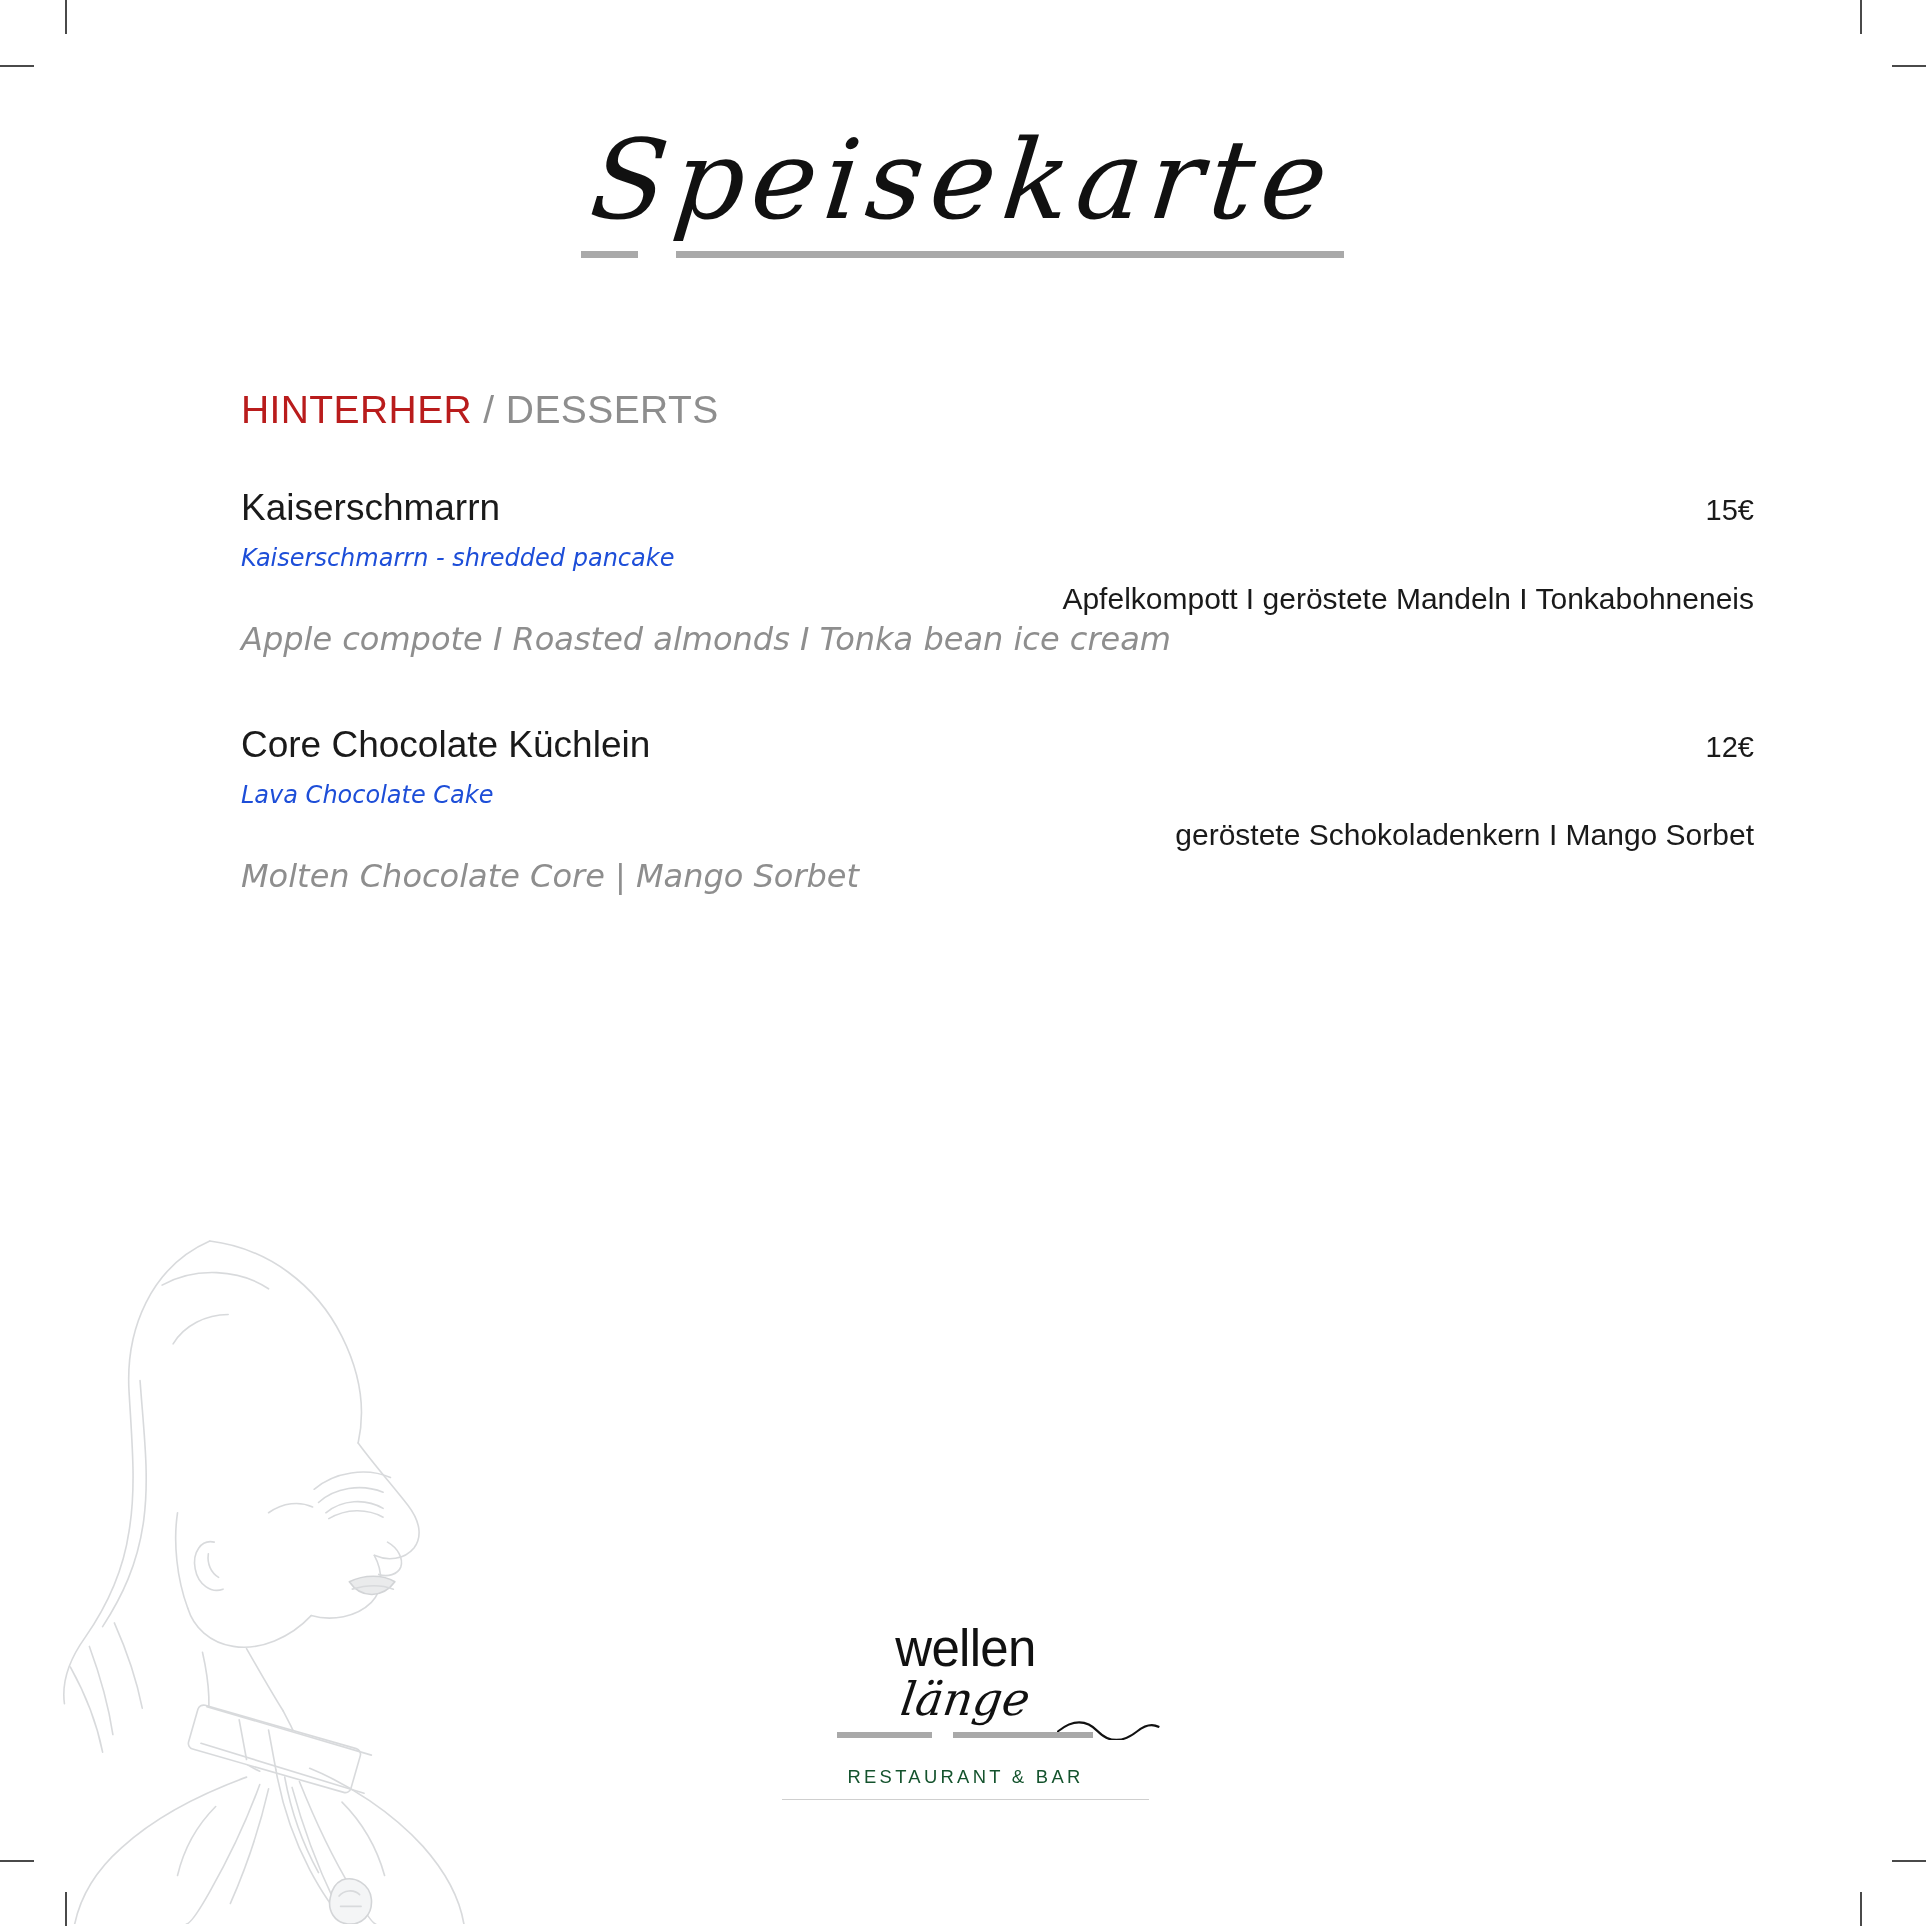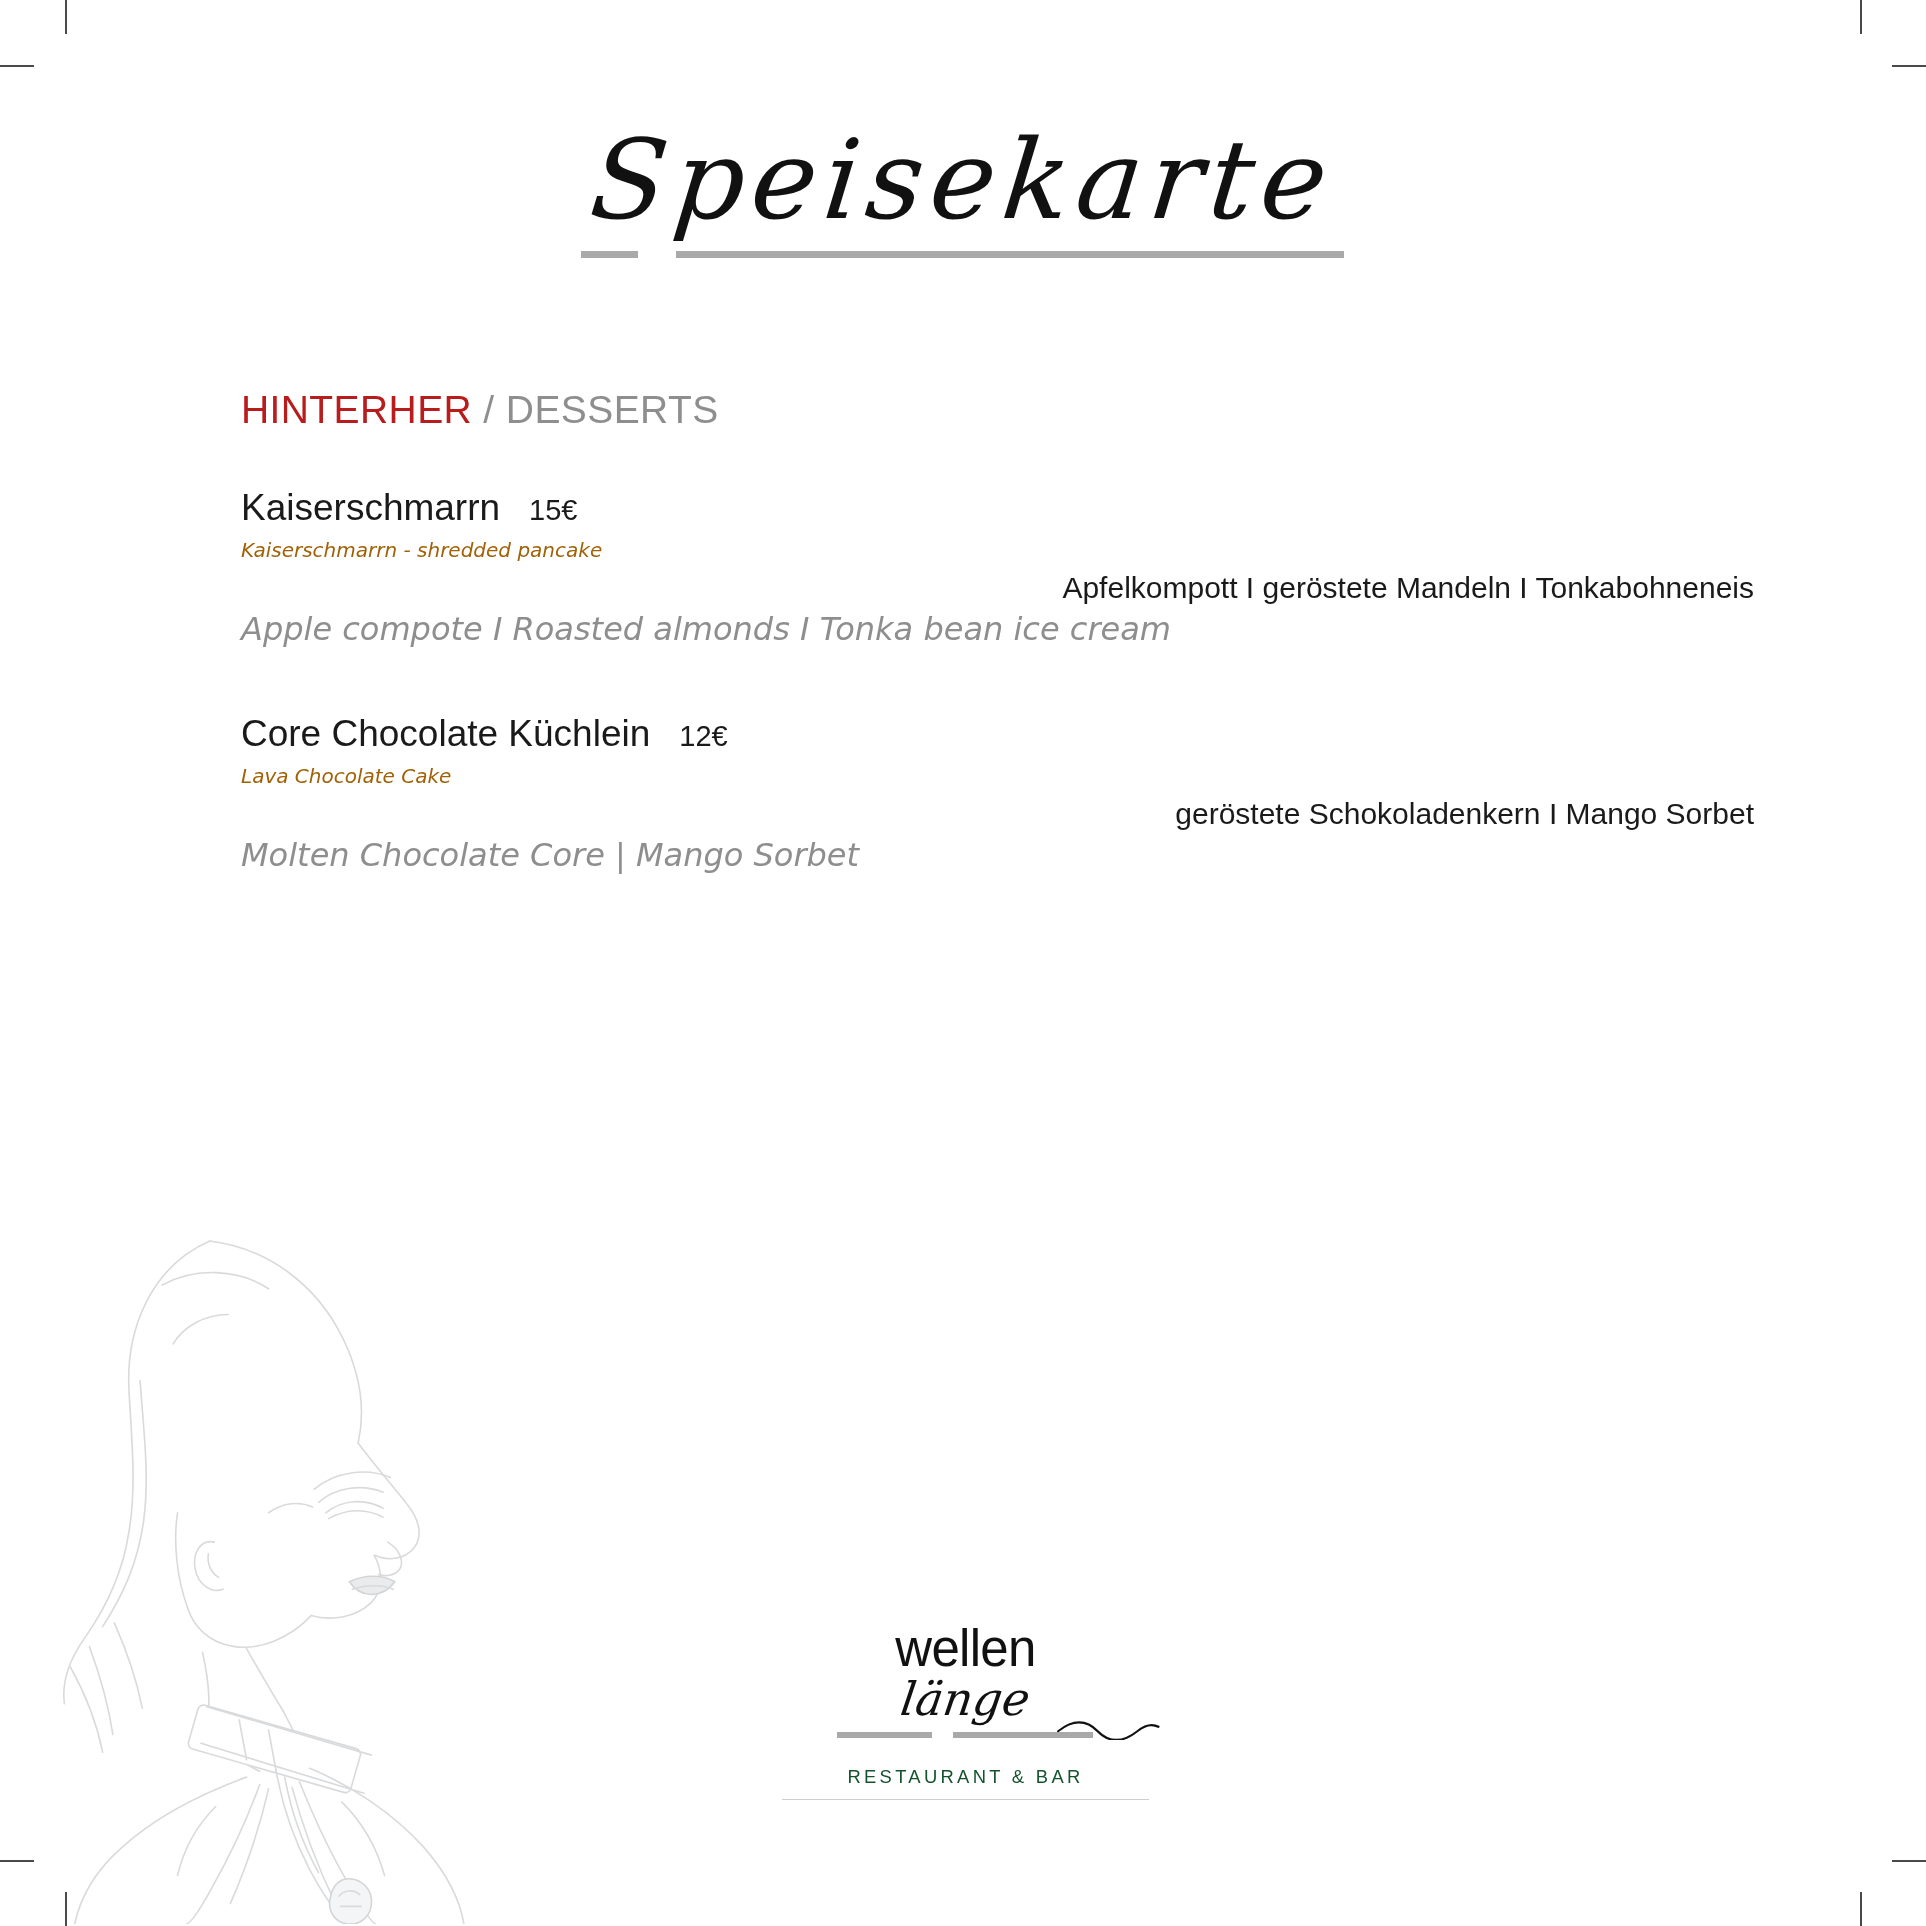--- a/index.html
+++ b/index.html
@@ -86,38 +86,39 @@
   .menu {
     position: absolute;
     left: 241px;
     top: 488px;
     width: 1513px;
   }
   .item { position: relative; margin-bottom: 66px; }
   .item-top {
     display: flex;
     align-items: baseline;
+    justify-content: space-between;
   }
   .item-name {
     font-size: 37px;
     color: #1a1a1a;
     line-height: 1.08;
   }
   .item-price {
     font-size: 29px;
     color: #1a1a1a;
     white-space: nowrap;
     padding-left: 29px;
   }
   .item-name-en {
     font-family: "DejaVu Sans", sans-serif;
     font-style: italic;
-    font-size: 20px;
-    color: #a16207;
-    margin-top: 10px;
+    font-size: 24px;
+    color: #1d4ed8;
+    margin-top: 16px;
     line-height: 1.2;
   }
   .item-desc {
     font-size: 30px;
     color: #1a1a1a;
     margin-top: 8.8px;
     line-height: 1.15;
     text-align: right;
   }
   .item-desc-en {

